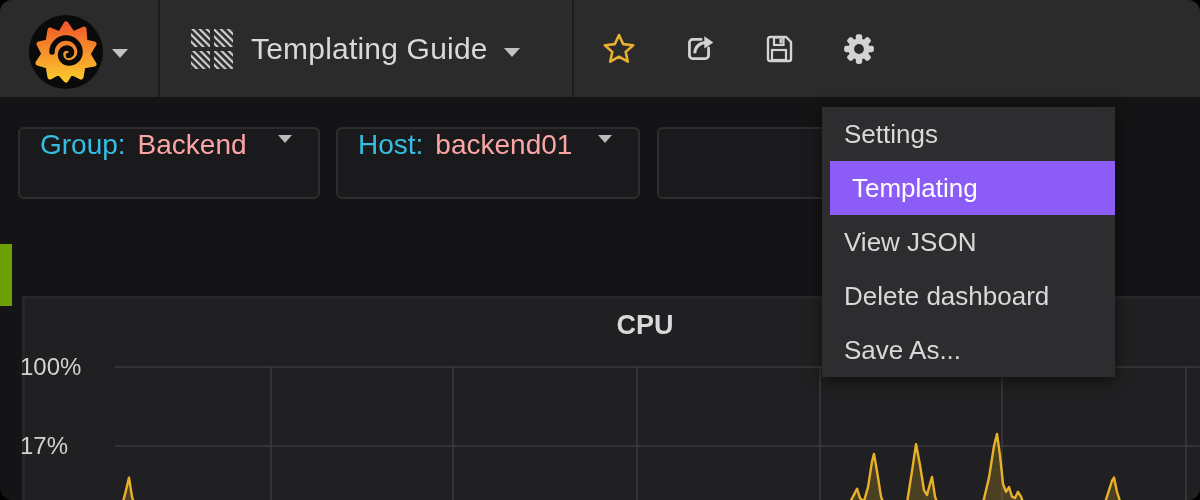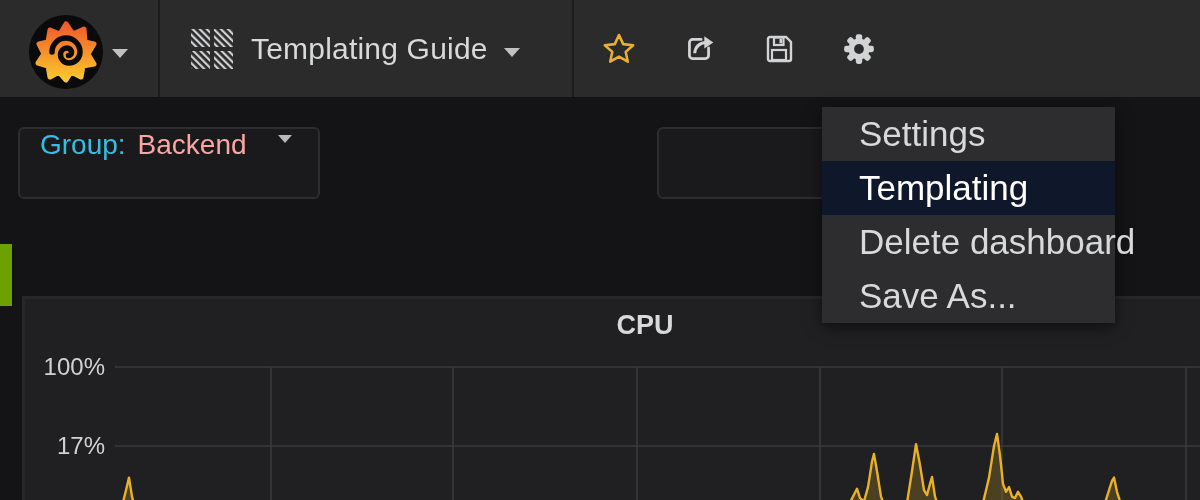--- a/index.html
+++ b/index.html
@@ -1,19 +1,19 @@
 <!DOCTYPE html>
 <html><head>
 <meta charset="utf-8">
 <style>
   * { margin:0; padding:0; box-sizing:border-box; }
   html,body { background:#000; }
   #screen {
     position:relative; width:1200px; height:500px; overflow:hidden;
-    background:#141416; font-family:"Liberation Sans", sans-serif;
+    background:#141416; font-family:"Liberation Sans", sans-serif;border-radius:12px;
     -webkit-font-smoothing:antialiased;
   }
   
   .navbar { position:absolute; left:0; top:0; width:1200px; height:97px; background:#2b2b2c; z-index:5; }
   .nav-divider { position:absolute; top:0; width:2px; height:97px; background:#1c1c1e; }
   .logo-btn { position:absolute; left:29px; top:15px; width:104px; height:74px; cursor:pointer; }
   .logo-caret { position:absolute; left:112px; top:49px; }
   .caret { width:0; height:0; border-left:8px solid transparent; border-right:8px solid transparent; border-top:9px solid #c2c2c4; display:inline-block; }
   .dash-picker { position:absolute; left:191px; top:0; height:97px; display:flex; align-items:center; cursor:pointer; }
   .dash-title { margin-left:18px; font-size:30px; color:#d8d9da; letter-spacing:0.2px; }
@@ -28,28 +28,28 @@
   .pill-caret { margin-left:auto; padding-left:16px; }
   .pill-caret .caret { border-left-width:7px; border-right-width:7px; border-top-width:8px; border-top-color:#b9b9bb; }
   #pill-0 { left:18px;  width:302px; }
   #pill-1 { left:336px; width:304px; }
   #pill-2 { left:657px; width:340px; }
   
   .row-tab { position:absolute; left:0; top:244px; width:12px; height:62px; background:#6da002; z-index:2; cursor:pointer; }
   
   .panel { position:absolute; left:22px; top:296px; width:1246px; height:420px; background:#202022; border:3px solid #27272a; z-index:1; }
   .panel-title { position:absolute; left:22px; top:310px; width:1246px; text-align:center; font-size:27px; font-weight:bold; color:#d8d9da; z-index:2; cursor:pointer; }
-  .ytick { position:absolute; left:20px; width:85px; text-align:right; font-size:24px; color:#d2d2d3; z-index:2; }
+  .ytick { position:absolute; left:20px; width:85px; text-align:left; font-size:24px; color:#d2d2d3; z-index:2; }
   #ytick-0 { top:353px; }
   #ytick-1 { top:432px; }
   #chart-svg { position:absolute; left:0; top:0; width:1200px; height:500px; z-index:2; pointer-events:none; }
   
   .menu { position:absolute; left:822px; top:107px; width:293px; background:#2d2d2f; z-index:10; box-shadow:0 4px 14px rgba(0,0,0,0.55); }
-  .menu-item { height:54px; line-height:54px; padding-left:37px; font-size:35px; color:#d8d9da; cursor:pointer; white-space:nowrap; }
-  .menu-item.active { background:#0f172a; color:#ffffff; }
+  .menu-item { height:54px; line-height:54px; padding-left:22px; font-size:26px; color:#d8d9da; cursor:pointer; white-space:nowrap; }
+  .menu-item.active { background:#8b5cf6; color:#ffffff;margin-left:8px; }
 </style>
 </head>
 <body>
 
 <div id="screen">
 
   <div class="navbar">
     <div class="logo-btn">
       <svg width="104" height="74" viewBox="0 0 104 74">
         <defs>
@@ -120,20 +120,25 @@
         </svg>
       </div>
     </div>
   </div>
 
   <div class="pill" id="pill-0">
     <span class="pill-label">Group:</span>
     <span class="pill-value">Backend</span>
     <span class="pill-caret"><span class="caret"></span></span>
   </div>
+  <div class="pill" id="pill-1">
+    <span class="pill-label">Host:</span>
+    <span class="pill-value">backend01</span>
+    <span class="pill-caret"><span class="caret"></span></span>
+  </div>
   <div class="pill" id="pill-2">
     <span class="pill-value"></span>
     <span class="pill-caret"><span class="caret"></span></span>
   </div>
 
   <div class="row-tab"></div>
 
   <div class="panel"></div>
   <div class="panel-title">CPU</div>
   <div class="ytick" id="ytick-0">100%</div>
@@ -147,17 +152,18 @@
       <line x1="820" y1="367" x2="820" y2="500" stroke="#3a3a3d" stroke-width="1.6"></line>
       <line x1="1002" y1="367" x2="1002" y2="500" stroke="#3a3a3d" stroke-width="1.6"></line>
       <line x1="1186" y1="367" x2="1186" y2="500" stroke="#3a3a3d" stroke-width="1.6"></line>
       <path d="M0 512.4 L116 512.4 L122 506.0 L126 490.2 L129 477.6 L132 496.6 L136 510.8 L142 512.4 L400 512.4 L700 512.4 L843 512.4 L848 506.0 L853 496.6 L857 488.7 L860 498.1 L864 501.3 L868 487.1 L872 461.8 L874 453.9 L877 471.3 L881 496.6 L886 509.2 L892 512.4 L902 512.4 L907 502.9 L912 471.3 L916 444.1 L920 465.0 L924 490.2 L927 495.0 L930 483.9 L932 477.0 L935 496.6 L939 507.6 L944 512.4 L958 512.4 L975 510.8 L983 502.9 L989 477.6 L994 446.0 L997 434.0 L1000 455.5 L1003 483.9 L1006 491.8 L1009 487.1 L1012 496.6 L1015 498.1 L1018 491.8 L1021 496.6 L1025 507.6 L1031 512.4 L1050 512.4 L1056 509.2 L1061 511.4 L1098 512.4 L1104 506.0 L1108 493.4 L1112 480.8 L1114 477.6 L1117 491.8 L1121 504.5 L1127 512.4 L1150 511.4 L1156 509.2 L1162 511.4 L1200 512.4 L1246 512.4 L1246 540 L0 540 Z" fill="rgba(232,177,40,0.22)" stroke="none"></path>
       <path d="M0 512.4 L116 512.4 L122 506.0 L126 490.2 L129 477.6 L132 496.6 L136 510.8 L142 512.4 L400 512.4 L700 512.4 L843 512.4 L848 506.0 L853 496.6 L857 488.7 L860 498.1 L864 501.3 L868 487.1 L872 461.8 L874 453.9 L877 471.3 L881 496.6 L886 509.2 L892 512.4 L902 512.4 L907 502.9 L912 471.3 L916 444.1 L920 465.0 L924 490.2 L927 495.0 L930 483.9 L932 477.0 L935 496.6 L939 507.6 L944 512.4 L958 512.4 L975 510.8 L983 502.9 L989 477.6 L994 446.0 L997 434.0 L1000 455.5 L1003 483.9 L1006 491.8 L1009 487.1 L1012 496.6 L1015 498.1 L1018 491.8 L1021 496.6 L1025 507.6 L1031 512.4 L1050 512.4 L1056 509.2 L1061 511.4 L1098 512.4 L1104 506.0 L1108 493.4 L1112 480.8 L1114 477.6 L1117 491.8 L1121 504.5 L1127 512.4 L1150 511.4 L1156 509.2 L1162 511.4 L1200 512.4 L1246 512.4" fill="none" stroke="#e8b128" stroke-width="2.4" stroke-linejoin="round"></path>
     </svg>
 
   <div class="menu">
     <div class="menu-item"><span>Settings</span></div>
     <div class="menu-item active"><span>Templating</span></div>
+    <div class="menu-item"><span>View JSON</span></div>
     <div class="menu-item"><span>Delete dashboard</span></div>
     <div class="menu-item"><span>Save As...</span></div>
   </div>
 
 </div>
 
 </body></html>

